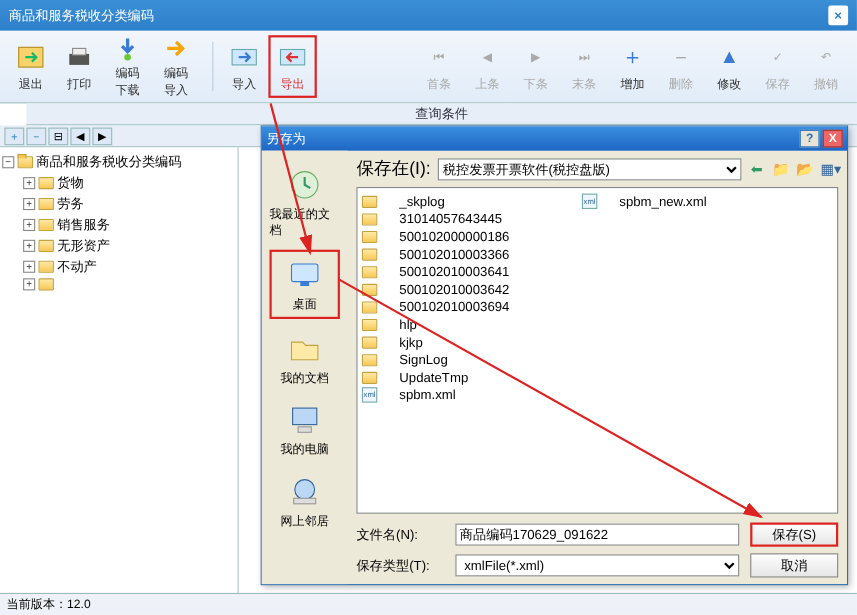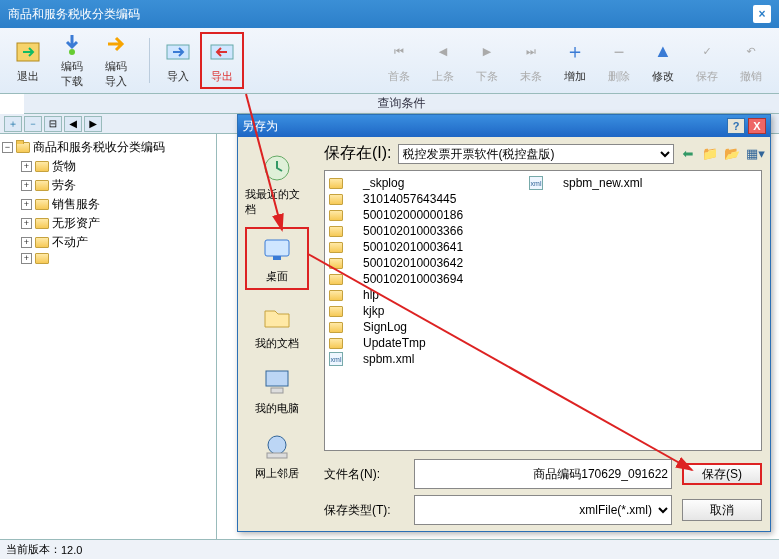--- a/index.html
+++ b/index.html
@@ -45,21 +45,21 @@
 .toprow label { font-size:16px; }
 .toprow select { flex:1; font-size:12px; height:20px; background:#fff; border:1px solid #888; }
 .navicons { display:flex; gap:6px; font-size:13px; color:#2b6; }
 .navicons span { width:16px; text-align:center; }
 
 .filelist { flex:1; background:#fff; border:1px solid #888; padding:4px; overflow:auto; display:flex; flex-wrap:wrap; align-content:flex-start; gap:0 20px; }
 .fitem { display:flex; align-items:center; gap:20px; width: 180px; font-size:12px; padding:1px 0; }
 .xml-icon { width:14px; height:14px; border:1px solid #7aa; background:#eef6ff; display:inline-flex; align-items:center;justify-content:center; font-size:7px; color:#369; }
 
 .bottom { margin-top:8px; display:grid; grid-template-columns: 80px 1fr 80px; gap:6px 10px; align-items:center; }
-.bottom input, .bottom select { width:100%; height:30px; font-size:12px; border:1px solid #888; background:#fff; padding:0 3px;text-align:right; }
+.bottom input, .bottom select { width:100%; height:20px; font-size:12px; border:1px solid #888; background:#fff; padding:0 3px; }
 .bottom button { height:22px; font-size:12px; border:1px solid #888; background: linear-gradient(#fdfdfd,#e6e6e6); }
 .bottom button.hl { border: 2px solid #d22; }
 
 .status { position:absolute; left:0; bottom:0; right:0; height:20px; background:#eef2f8; border-top:1px solid #9bb; font-size:11px; padding:2px 6px; display:flex; align-items:center; }
 
 svg { display:block; }
 .red-line { position:absolute; pointer-events:none; }
 </style>
 </head>
 <body>
@@ -71,20 +71,29 @@
 
 <div class="toolbar">
   <div class="tb-btn">
       <span class="tb-icon">
         <svg width="26" height="22">
           <rect x="2" y="2" width="22" height="18" fill="#f6d36b" stroke="#b38a1d"></rect>
           <path d="M8 11 h10 M14 7 l4 4 -4 4" stroke="#1b6" stroke-width="2" fill="none"></path>
         </svg>
       </span>
       <span>退出</span>
+    </div>
+  <div class="tb-btn">
+      <span class="tb-icon">
+        <svg width="26" height="22">
+          <rect x="4" y="8" width="18" height="10" fill="#555"></rect>
+          <rect x="7" y="3" width="12" height="6" fill="#eee" stroke="#888"></rect>
+        </svg>
+      </span>
+      <span>打印</span>
     </div>
   <div class="tb-btn">
       <span class="tb-icon">
         <svg width="24" height="24">
           <path d="M12 3 v12 M7 10 l5 5 5-5" stroke="#3a7bd5" stroke-width="3" fill="none"></path>
           <circle cx="12" cy="20" r="3" fill="#6c3"></circle>
         </svg>
       </span>
       <span style="white-space:pre;text-align:center;">编码
 下载</span>

